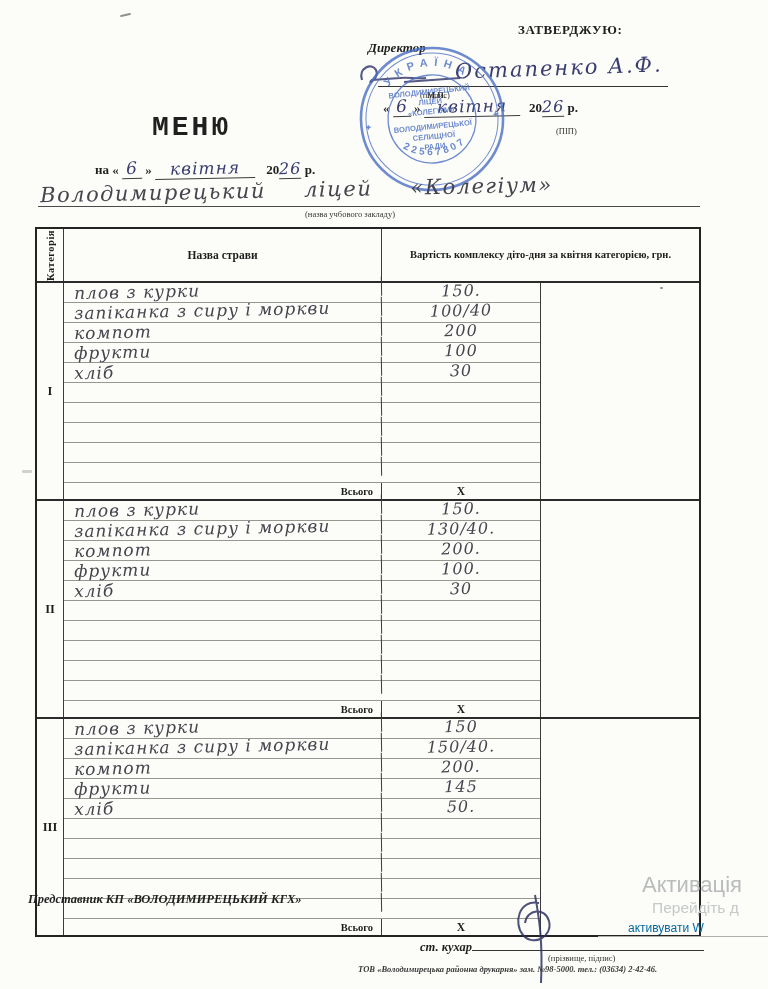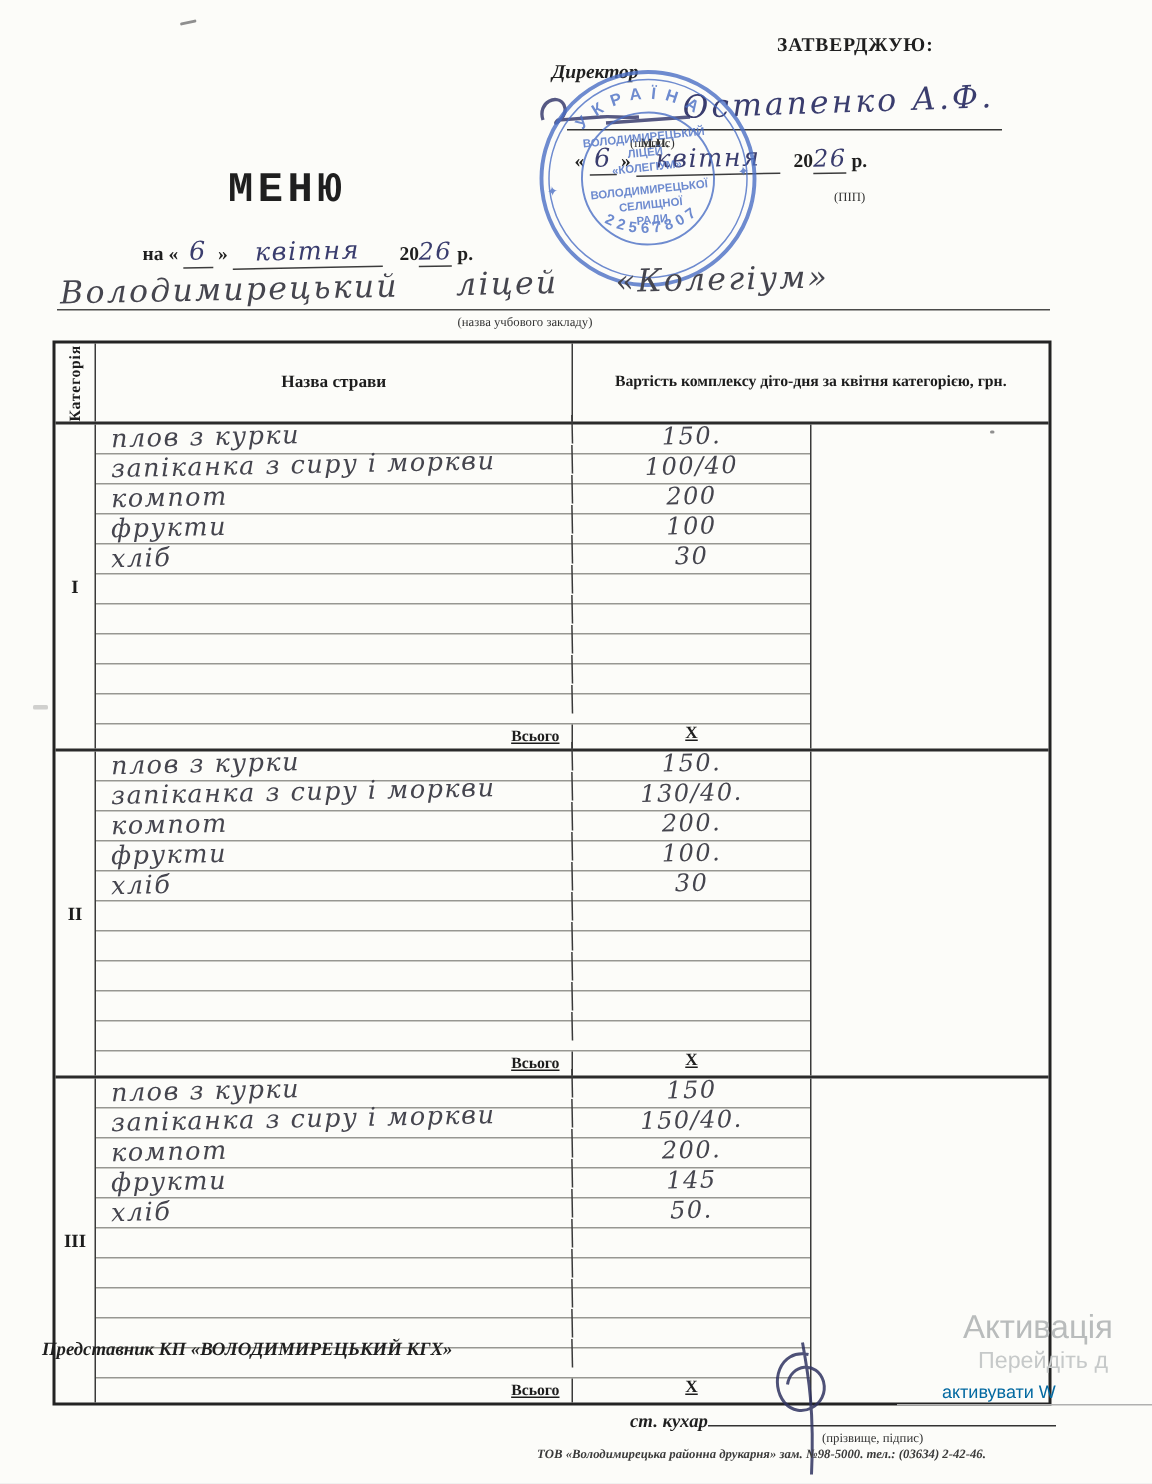--- a/index.html
+++ b/index.html
@@ -30,21 +30,21 @@
           font-weight:bold;font-size:10.5px;line-height:1.3;padding:2px 8px;box-sizing:border-box;}
   .section{display:flex;border-top:2px solid #2b2b2b;box-sizing:border-box;}
   .section:first-of-type{border-top:none;}
   .cat-cell{width:27px;border-right:1.6px solid #3a3a3a;display:flex;align-items:center;justify-content:center;
             font-weight:bold;font-size:12.5px;box-sizing:border-box;}
   .mid{width:476px;display:flex;flex-direction:column;box-sizing:border-box;}
   .trow{height:20px;display:flex;border-bottom:1px solid #979792;box-sizing:border-box;overflow:visible;}
   .dish{width:318px;border-right:1.6px solid #3a3a3a;padding-left:10px;box-sizing:border-box;
         font-size:17px;line-height:21px;position:relative;top:-3px;}
   .out{width:158px;text-align:center;font-size:16px;line-height:20px;position:relative;top:-2px;box-sizing:border-box;}
-  .total-row{height:16px;display:flex;box-sizing:border-box;text-decoration:underline;}
+  .total-row{height:16px;display:flex;align-items:center;box-sizing:border-box;}
   .tlabel{width:318px;text-align:right;padding-right:8px;font-weight:bold;font-size:10.5px;
           border-right:1.6px solid #3a3a3a;box-sizing:border-box;height:100%;display:flex;align-items:center;justify-content:flex-end;}
   .tvalue{width:158px;text-align:center;font-weight:bold;font-size:11.5px;}
   .cost-cell{flex:1;border-left:1.6px solid #3a3a3a;box-sizing:border-box;}
   
   .wm{font-family:"Liberation Sans",sans-serif;white-space:nowrap;}
   
   .speck{background:#8f8f8f;border-radius:1px;}
 </style>
 </head>

